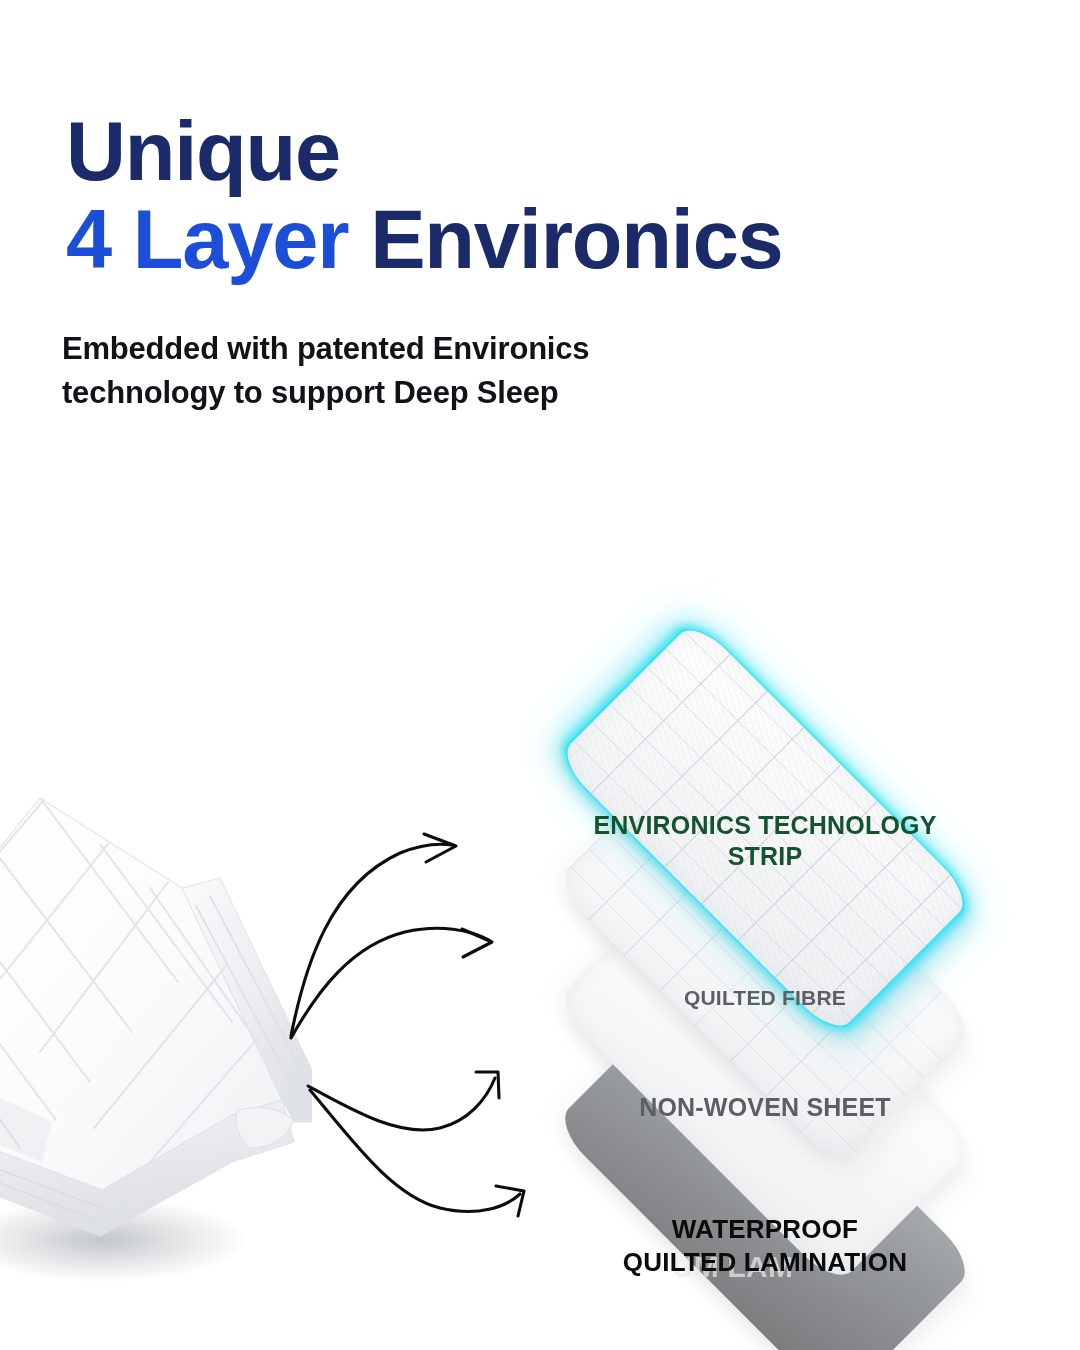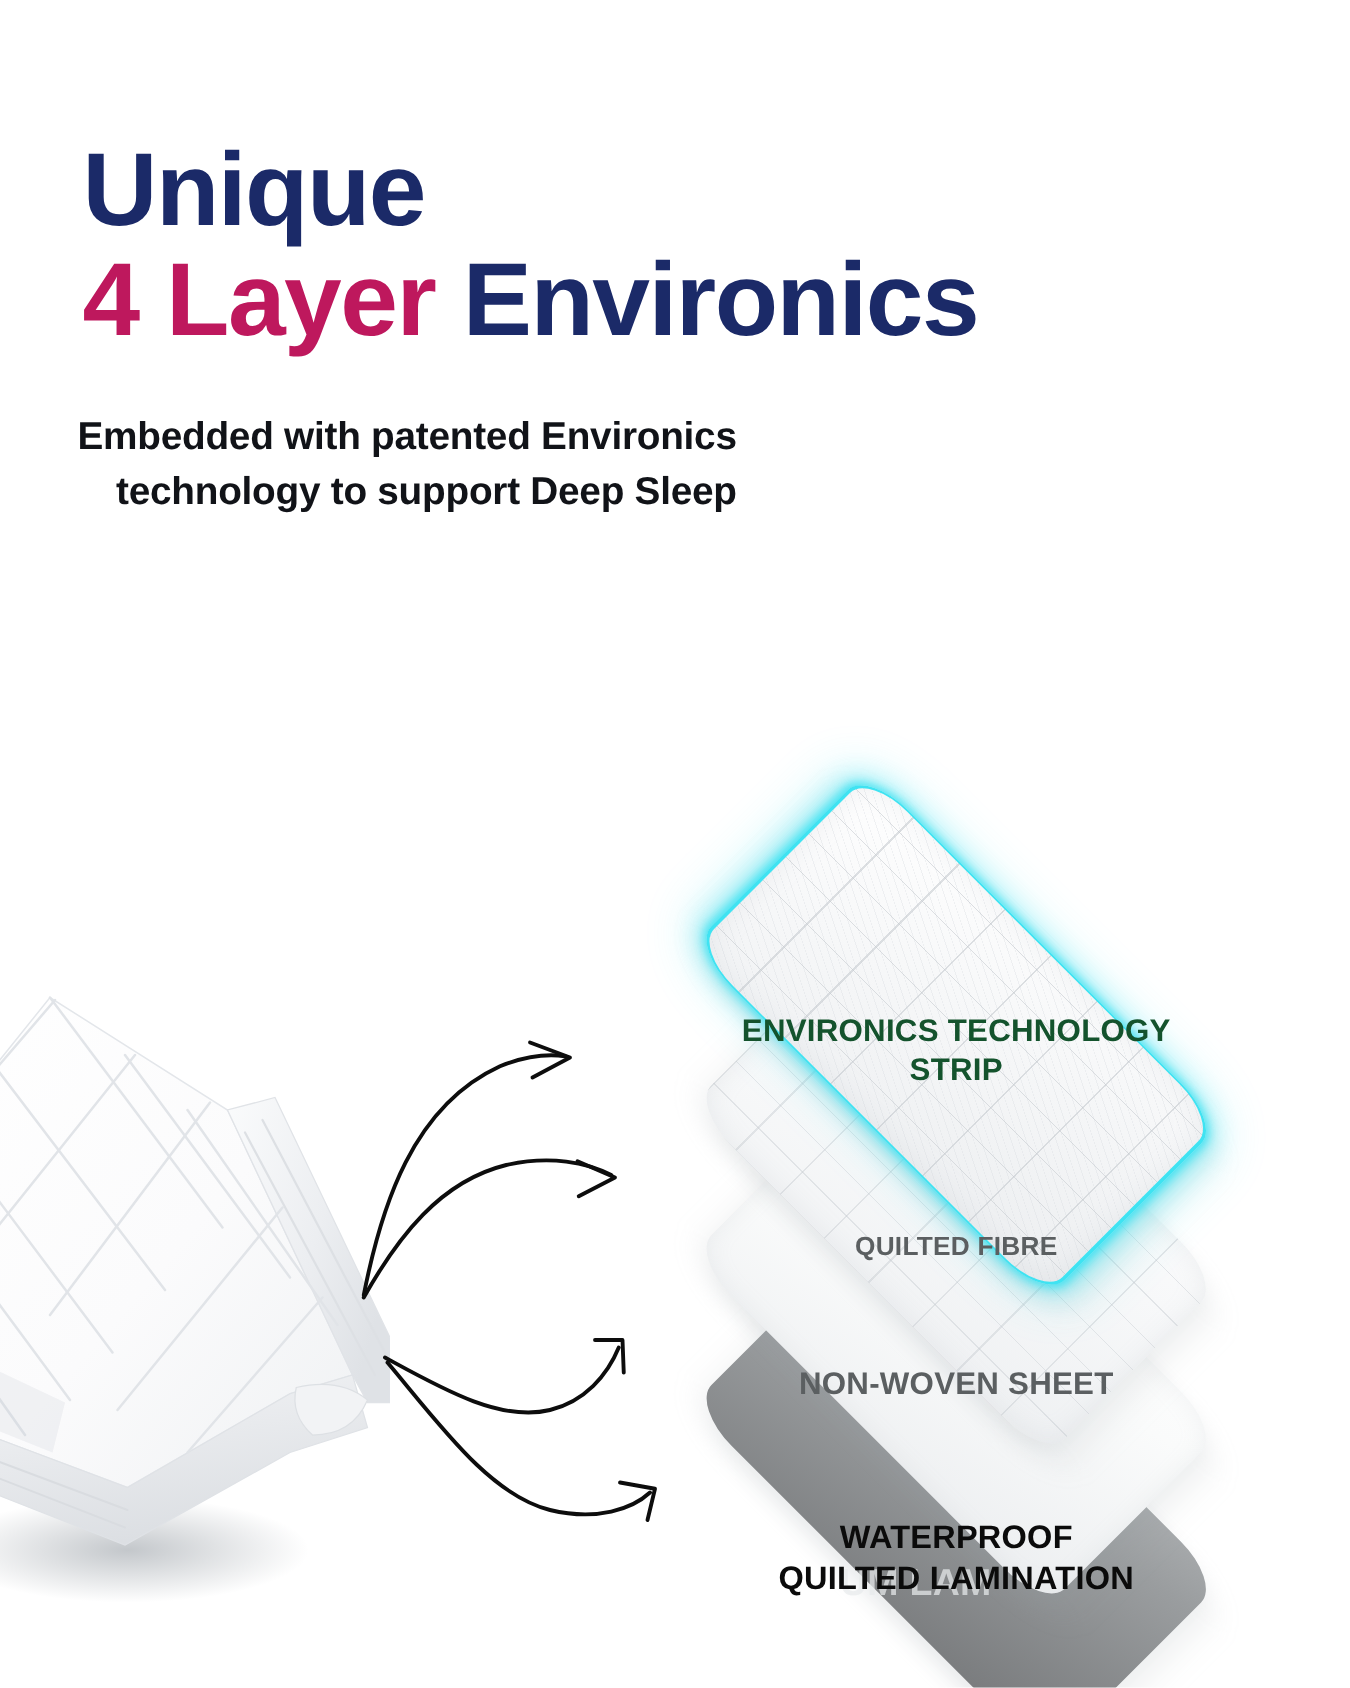--- a/index.html
+++ b/index.html
@@ -12,26 +12,26 @@
   .page{ position:relative; width:872px; height:1350px; background:#fff;text-decoration:underline; }
 
   
   .headline{
     position:absolute; left:66px; top:108px;
     font-size:83px; font-weight:700; line-height:1.06;
     letter-spacing:-1.2px; white-space:nowrap;
   }
   .hl-line{ display:block; }
   .hl-navy{ color:#1b2a68; }
-  .hl-green{ color:#be185d; }
+  .hl-green{ color:#1d4ed8; }
 
   .subtitle{
     position:absolute; left:62px; top:327px;
     font-size:31px; font-weight:700; line-height:1.42;
-    color:#111318; letter-spacing:-0.2px; max-width:800px;text-align:right;
+    color:#111318; letter-spacing:-0.2px; max-width:800px;
   }
   .sub-line{ display:block; }
 
   
   .diagram{ position:absolute; left:0; top:0; width:1080px; height:1350px; }
   .layer-wrap{ position:absolute; }
 
   
   .dia{
     position:absolute;

